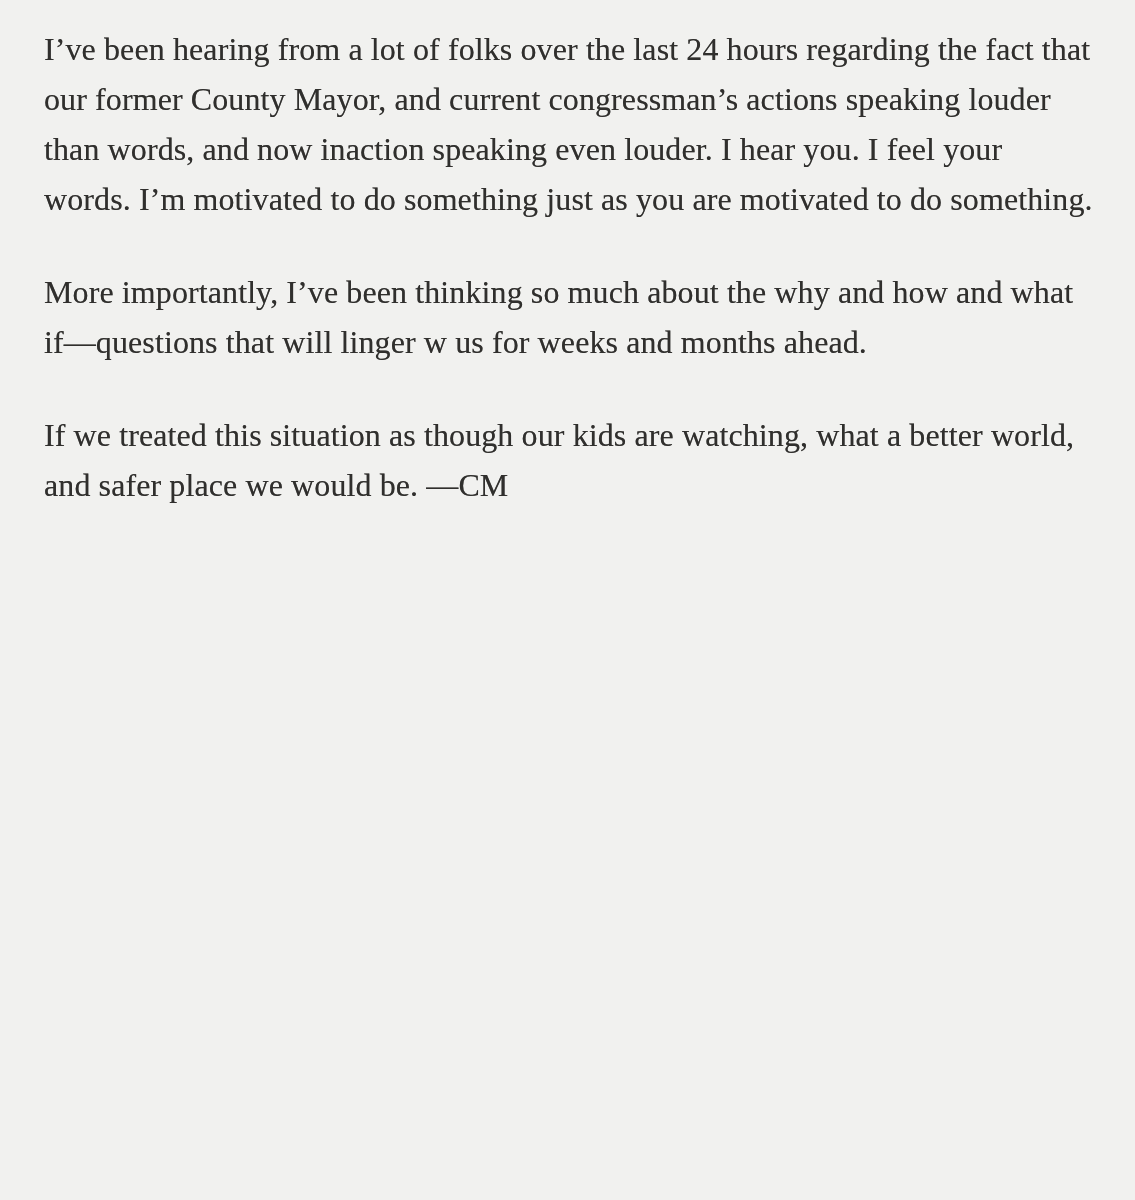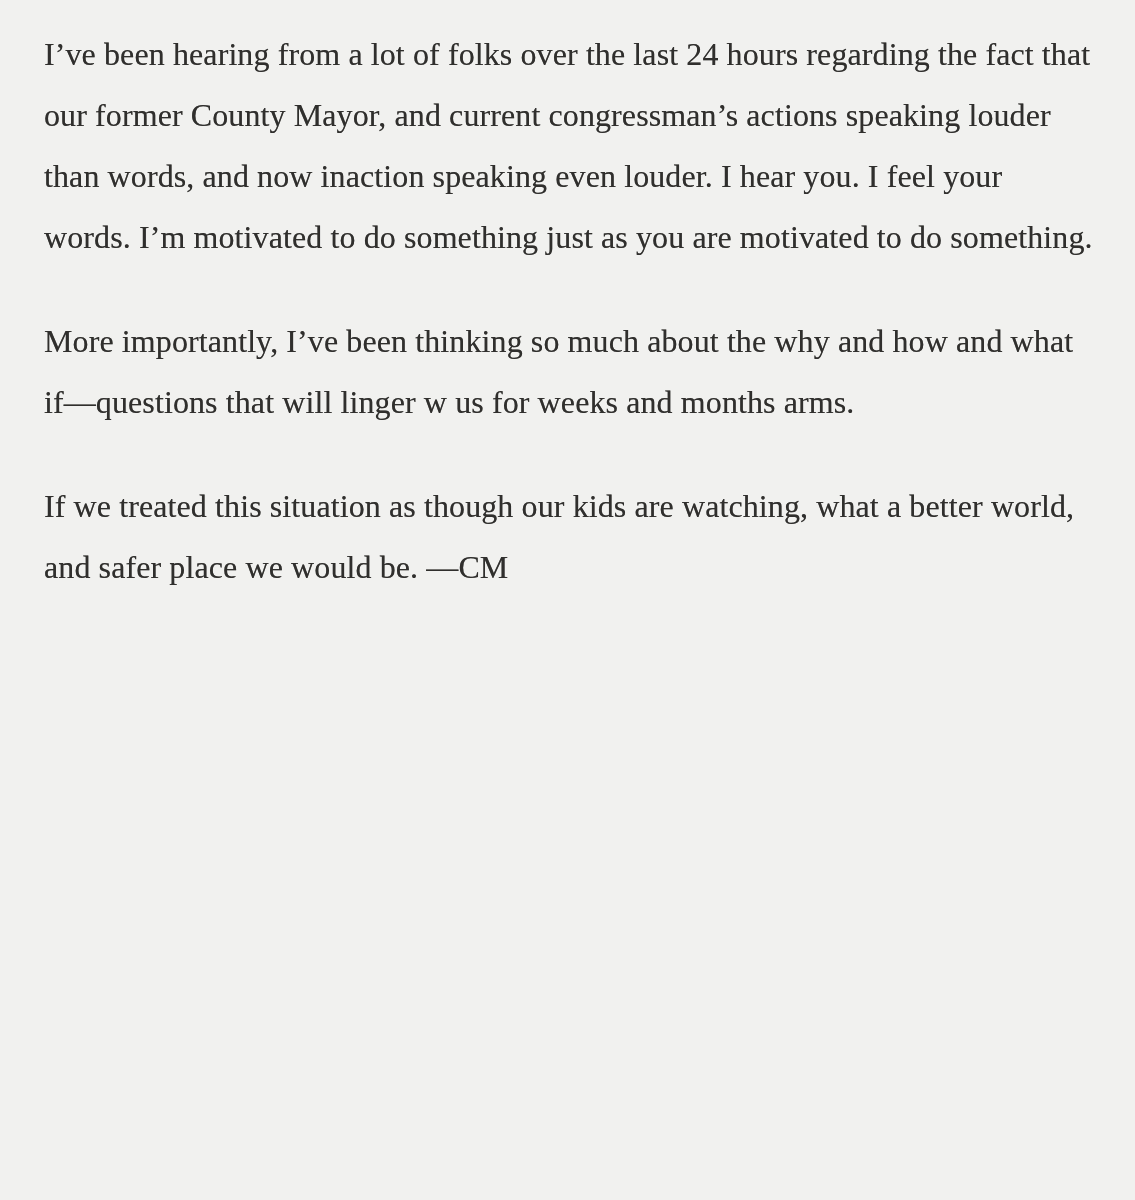--- a/index.html
+++ b/index.html
@@ -12,31 +12,31 @@
     background: #f1f1ef;
     overflow: hidden;
   }
   .document {
     box-sizing: border-box;
     padding: 24px 40px 0 44px;
   }
   .document p {
     font-family: "Liberation Serif", "DejaVu Serif", serif;
     font-size: 32px;
-    line-height: 61px;
+    line-height: 50px;
     color: #302f2d;
     margin: 0 0 43px 0;
     max-width: 1052px;
     text-shadow: 0 0 0.5px rgba(40, 40, 38, 0.55);
     letter-spacing: 0.1px;
   }
   .document p:last-child {
     margin-bottom: 12px;
   }
 </style>
 </head>
 <body>
 
 <div class="document">
   <p>I’ve been hearing from a lot of folks over the last 24 hours regarding the fact that our former County Mayor, and current congressman’s actions speaking louder than words, and now inaction speaking even louder. I hear you. I feel your words. I’m motivated to do something just as you are motivated to do something.</p>
-  <p>More importantly, I’ve been thinking so much about the why and how and what if—questions that will linger w us for weeks and months arms.</p>
+  <p>More importantly, I’ve been thinking so much about the why and how and what if—questions that will linger w us for weeks and months ahead.</p>
   <p>If we treated this situation as though our kids are watching, what a better world, and safer place we would be.  —CM</p>
 </div>
 
 </body></html>

